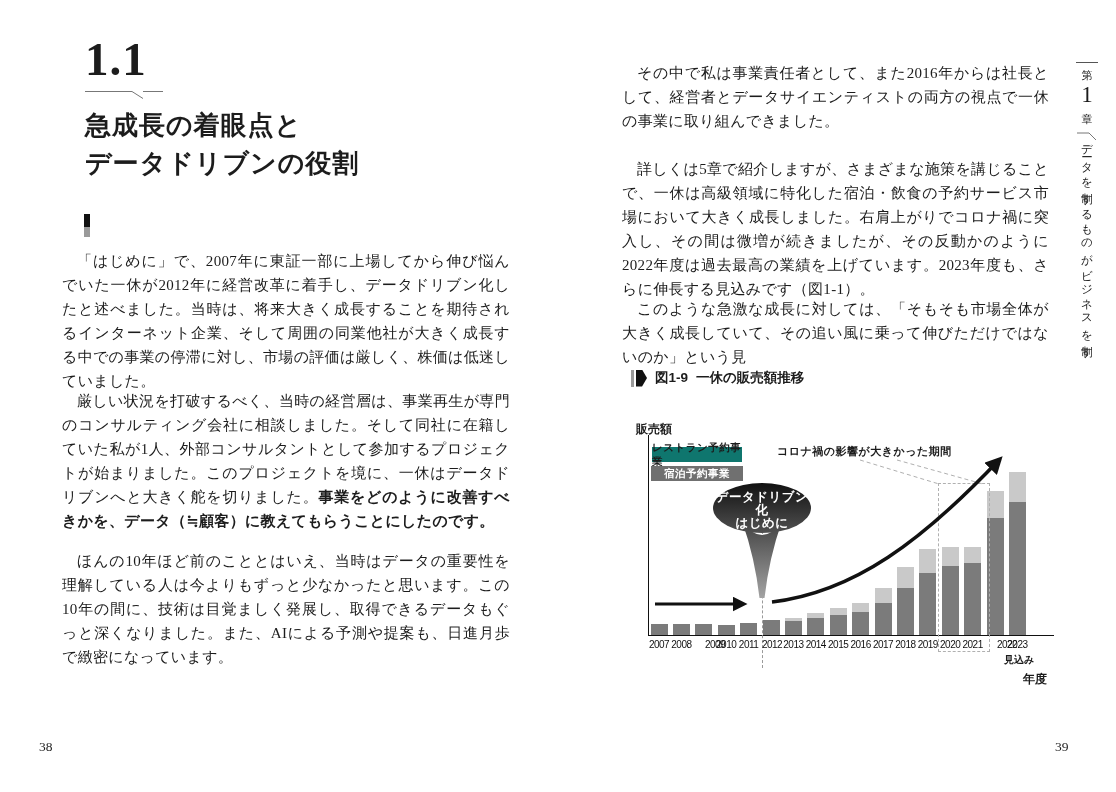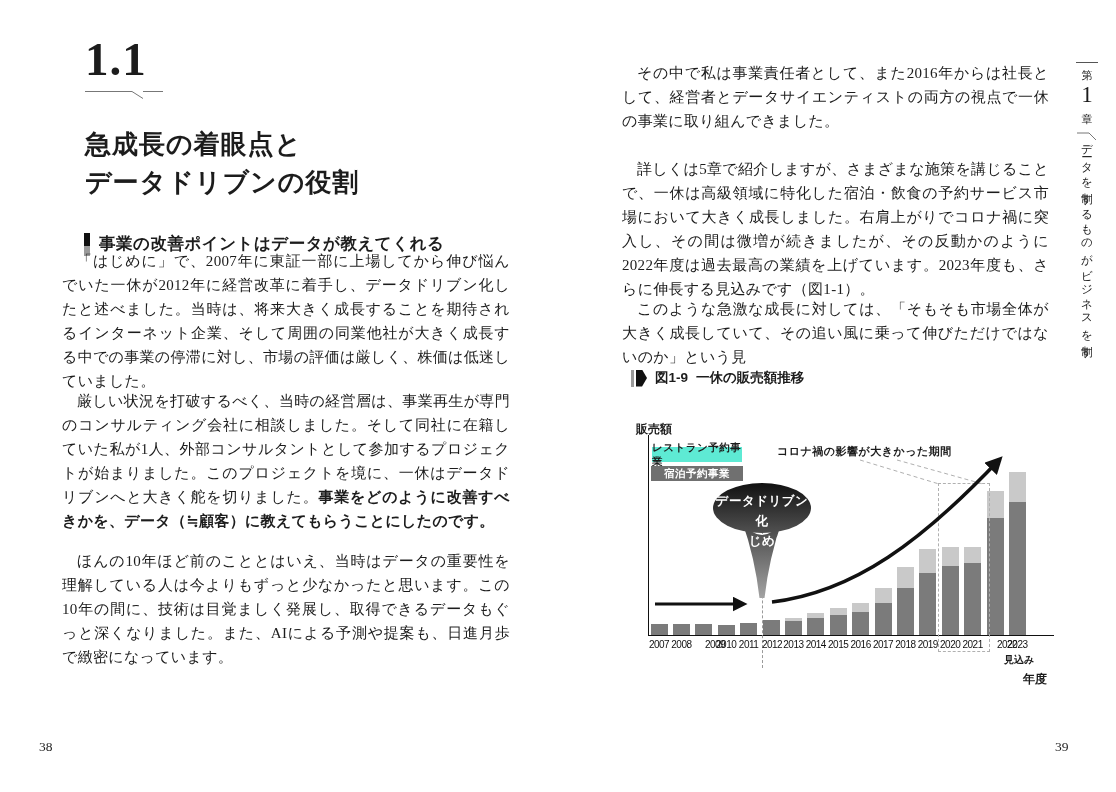--- a/index.html
+++ b/index.html
@@ -2,21 +2,21 @@
 <html><head>
 <meta charset="utf-8">
 <style>
   html,body{margin:0;padding:0;background:#e8e8e8;}
   .spread{position:relative;width:1116px;height:792px;background:#ffffff;overflow:hidden;
           font-family:"Liberation Serif","DejaVu Serif",serif;color:#1c1c1c;}
   
   .title-block{position:absolute;left:62px;top:34px;width:448px;}
   .sec-num{margin-left:23px;font-size:47px;font-weight:bold;line-height:1.1;letter-spacing:1px;}
   .sec-rule{margin-left:23px;margin-top:4px;display:block;}
-  .sec-title{margin-left:23px;margin-top:26px;font-size:26px;font-weight:bold;line-height:38px;letter-spacing:1px;}
+  .sec-title{margin-left:23px;margin-top:7px;font-size:26px;font-weight:bold;line-height:38px;letter-spacing:1px;}
   .heading-row{margin-left:22px;margin-top:31px;display:flex;align-items:center;gap:9px;}
   .heading-bar{width:6px;height:23px;background:linear-gradient(to bottom,#111 0 58%,#9a9a9a 58% 100%);flex:none;}
   .heading-text{font-family:"Liberation Sans","DejaVu Sans",sans-serif;font-size:16.5px;font-weight:bold;letter-spacing:.5px;}
   .body-par{position:absolute;width:448px;font-size:15px;line-height:24px;text-align:justify;
             text-indent:1em;letter-spacing:.3px;margin:0;}
   .lp1{left:62px;top:249px;}
   .lp2{left:62px;top:389px;}
   .lp3{left:62px;top:549px;}
   .body-par strong{font-weight:bold;}
   
@@ -41,21 +41,21 @@
   .x-lab{position:absolute;left:398px;top:253px;font-size:12px;font-weight:bold;}
   .legend-item{position:absolute;height:15px;display:flex;align-items:center;justify-content:center;
                font-size:10.5px;font-weight:bold;letter-spacing:.5px;}
   .legend-restaurant{left:27px;top:29px;width:90px;}
   .legend-hotel{left:26px;top:48px;width:92px;}
   .covid-note{position:absolute;left:152px;top:26px;font-size:11px;font-weight:bold;letter-spacing:.5px;}
   .covid-box{position:absolute;left:313px;top:65px;width:50px;height:167px;border:1px dashed #b0b0b0;z-index:3;}
   .dash-vline{position:absolute;left:137px;top:98px;height:152px;width:0;border-left:1px dashed #9a9a9a;}
   .chart svg.overlay{position:absolute;left:0;top:0;z-index:4;pointer-events:none;}
   .balloon-text{position:absolute;left:88px;top:73px;width:98px;z-index:5;text-align:center;
-                color:#fff;font-weight:bold;font-size:12.5px;line-height:20px;letter-spacing:.5px;}
+                color:#fff;font-weight:bold;font-size:12.5px;line-height:13px;letter-spacing:.5px;}
   
   .chapter-tab{position:absolute;left:1074px;top:62px;width:26px;text-align:center;
                font-family:"Liberation Serif","DejaVu Serif",serif;}
   .chapter-tab .rule{width:22px;height:1px;background:#555;margin:0 auto;}
   .chapter-tab .kan{font-size:11px;margin-top:5px;}
   .chapter-tab .num{font-size:23px;line-height:24px;}
   .chapter-tab .mark{margin-top:4px;}
   .v-title{position:absolute;left:1079px;top:136px;height:280px;writing-mode:vertical-rl;
            font-size:11.5px;letter-spacing:2px;font-family:"Liberation Serif","DejaVu Serif",serif;}
   
@@ -72,21 +72,20 @@
     <div class="sec-num">1.1</div>
     <svg class="sec-rule" width="78" height="10" viewBox="0 0 78 10">
       <path d="M0,1.5 H47 M47,1.5 L58,8.5 M58,1.5 H78" stroke="#777" stroke-width="1" fill="none"></path>
     </svg>
     <div class="sec-title">
       <div>急成長の着眼点と</div>
       <div>データドリブンの役割</div>
     </div>
     <div class="heading-row">
       <span class="heading-bar"></span>
-      <span class="heading-text">事業の改善ポイントはデータが教えてくれる</span>
     </div>
   </div>
 
   <p class="body-par lp1">「はじめに」で、2007年に東証一部に上場してから伸び悩んでいた一休が2012年に経営改革に着手し、データドリブン化したと述べました。当時は、将来大きく成長することを期待されるインターネット企業、そして周囲の同業他社が大きく成長する中での事業の停滞に対し、市場の評価は厳しく、株価は低迷していました。</p>
   <p class="body-par lp2"><span>厳しい状況を打破するべく、当時の経営層は、事業再生が専門のコンサルティング会社に相談しました。そして同社に在籍していた私が1人、外部コンサルタントとして参加するプロジェクトが始まりました。このプロジェクトを境に、一休はデータドリブンへと大きく舵を切りました。</span><strong>事業をどのように改善すべきかを、データ（≒顧客）に教えてもらうことにしたのです。</strong></p>
   <p class="body-par lp3">ほんの10年ほど前のこととはいえ、当時はデータの重要性を理解している人は今よりもずっと少なかったと思います。この10年の間に、技術は目覚ましく発展し、取得できるデータもぐっと深くなりました。また、AIによる予測や提案も、日進月歩で緻密になっています。</p>
 
   <div class="folio folio-left">38</div>
 
   <p class="body-par rp rp1">その中で私は事業責任者として、また2016年からは社長として、経営者とデータサイエンティストの両方の視点で一休の事業に取り組んできました。</p>
@@ -100,21 +99,21 @@
       </span>
     <span>図1-9</span>
     <span>一休の販売額推移</span>
   </div>
 
   <div class="chart">
     <div class="ylab">販売額</div>
     <div class="yaxis"></div>
     <div class="xaxis"></div>
 
-    <div class="legend-item legend-restaurant" style="background: #5eead4; color: rgb(28, 28, 28);">レストラン予約事業</div>
+    <div class="legend-item legend-restaurant" style="background: #0f766e; color: rgb(28, 28, 28);">レストラン予約事業</div>
     <div class="legend-item legend-hotel" style="background: rgb(112, 112, 112); color: rgb(255, 255, 255);">宿泊予約事業</div>
 
     <div class="covid-note">コロナ禍の影響が大きかった期間</div>
     <div class="covid-box"></div>
     <div class="dash-vline"></div>
 
     <div>
         <div class="bar-seg" style="left: 25.5px; top: 206px; height: 11px; background: rgb(123, 123, 123); z-index: 2;"></div>
         <div class="bar-seg" style="left: 47.9px; top: 206px; height: 11px; background: rgb(123, 123, 123); z-index: 2;"></div>
         <div class="bar-seg" style="left: 70.3px; top: 206px; height: 11px; background: rgb(123, 123, 123); z-index: 2;"></div>

